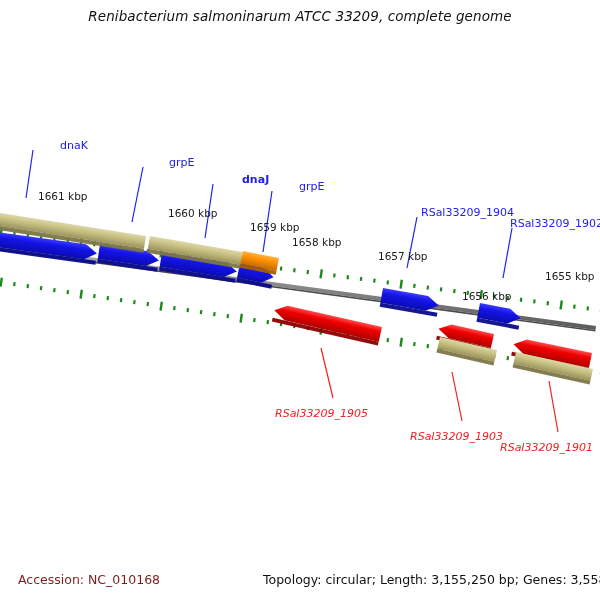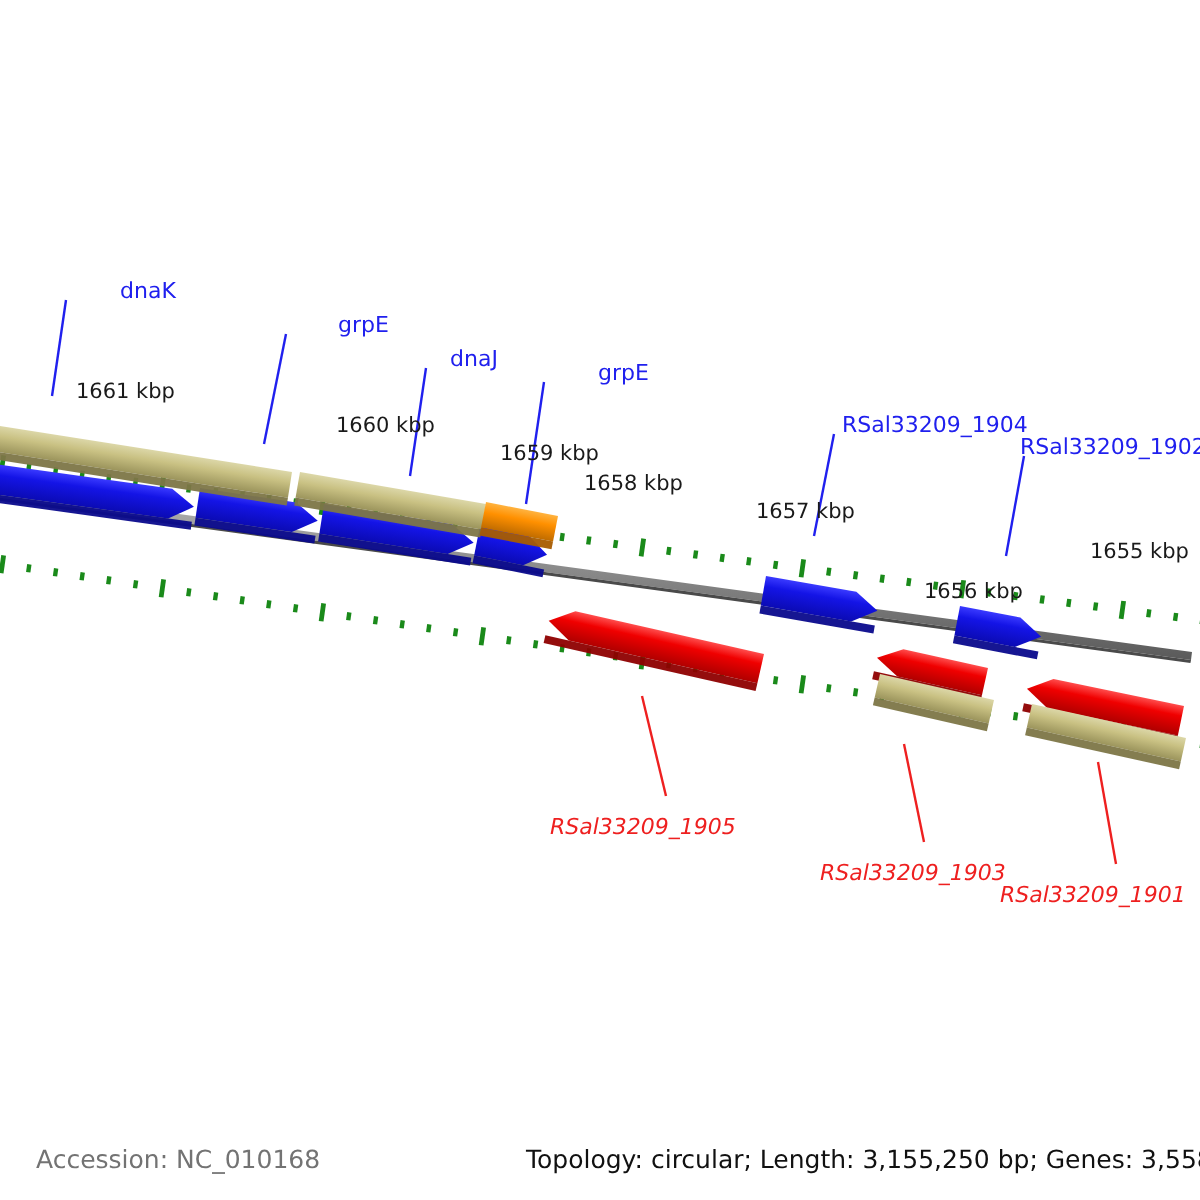--- a/index.html
+++ b/index.html
@@ -11,38 +11,39 @@
   #stage{position:relative;width:600px;height:600px;}
   #map{position:absolute;left:0;top:0;}
 
   .title{
     position:absolute;left:0;top:8px;width:600px;text-align:center;
     font-family:"DejaVu Sans","Liberation Sans",sans-serif;
     font-style:italic;font-size:13.5px;color:#111111;letter-spacing:.1px;
   }
   .footer-left{
     position:absolute;left:18px;top:572px;
-    font-size:12.5px;color:#737373;
+    font-size:12.5px;color:#7f1d1d;
   }
   .footer-right{
     position:absolute;left:263px;top:572px;
     font-size:12.5px;color:#111111;white-space:nowrap;
   }
   .lbl{
     position:absolute;font-size:11px;white-space:nowrap;line-height:12px;
   }
   .lbl-gene{color:#2020ee;margin-left:40px;}
   .lbl-gene-red{color:#ee2020;font-style:italic;}
   .lbl-tick{color:#1a1a1a;font-size:10.5px;}
 </style>
 </head>
 <body>
 
 <div id="stage">
 
+  <div class="title">Renibacterium salmoninarum ATCC 33209, complete genome</div>
 
   <svg id="map" width="600" height="600">
     <defs>
       <linearGradient id="gBlue" x1="0" y1="0" x2="0" y2="1">
         <stop offset="0%" stop-color="#3a3aff"></stop>
         <stop offset="35%" stop-color="#1414e6"></stop>
         <stop offset="100%" stop-color="#0b0bb4"></stop>
       </linearGradient>
       <linearGradient id="gRed" x1="0" y1="0" x2="0" y2="1">
         <stop offset="0%" stop-color="#ff4d4d"></stop>
@@ -233,21 +234,21 @@
         <line x1="512" y1="228" x2="503" y2="278" stroke="#2020ee" stroke-width="1.2"></line>
         <line x1="333" y1="398" x2="321" y2="348" stroke="#ee2020" stroke-width="1.2"></line>
         <line x1="462" y1="421" x2="452" y2="372" stroke="#ee2020" stroke-width="1.2"></line>
         <line x1="558" y1="432" x2="549" y2="381" stroke="#ee2020" stroke-width="1.2"></line>
       </g>
   </svg>
 
   <div id="gene-label-layer">
       <div class="lbl lbl-gene" style="left: 20px; top: 140px;">dnaK</div>
       <div class="lbl lbl-gene" style="left: 129px; top: 157px;">grpE</div>
-      <div class="lbl lbl-gene" style="left: 185px; top: 174px;">dnaJ</div>
+      <div class="lbl lbl-gene" style="left: 202px; top: 174px; font-weight: bold;">dnaJ</div>
       <div class="lbl lbl-gene" style="left: 259px; top: 181px;">grpE</div>
       <div class="lbl lbl-gene" style="left: 381px; top: 207px;">RSal33209_1904</div>
       <div class="lbl lbl-gene" style="left: 470px; top: 218px;">RSal33209_1902</div>
       <div class="lbl lbl-gene-red" style="left: 275px; top: 408px;">RSal33209_1905</div>
       <div class="lbl lbl-gene-red" style="left: 410px; top: 431px;">RSal33209_1903</div>
       <div class="lbl lbl-gene-red" style="left: 500px; top: 442px;">RSal33209_1901</div>
     </div>
   <div id="tick-label-layer">
       <div class="lbl lbl-tick" style="left: 38px; top: 190px;">1661 kbp</div>
       <div class="lbl lbl-tick" style="left: 124px; top: 207px; margin-left: 44px;">1660 kbp</div>

